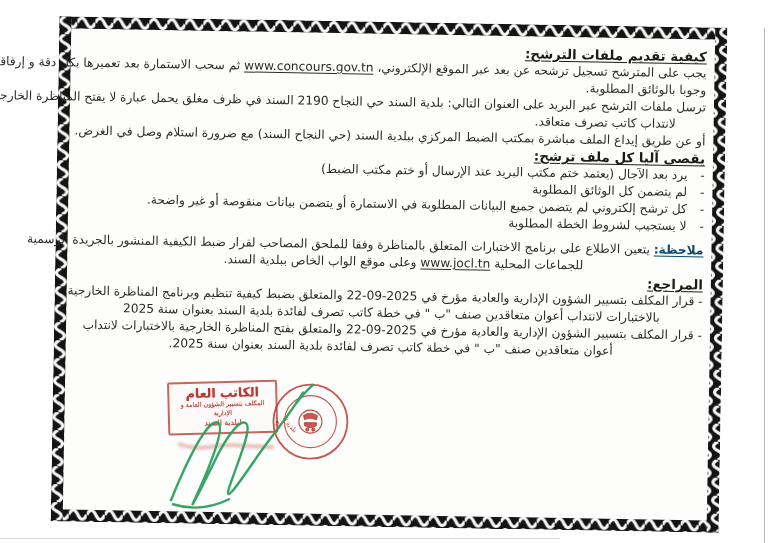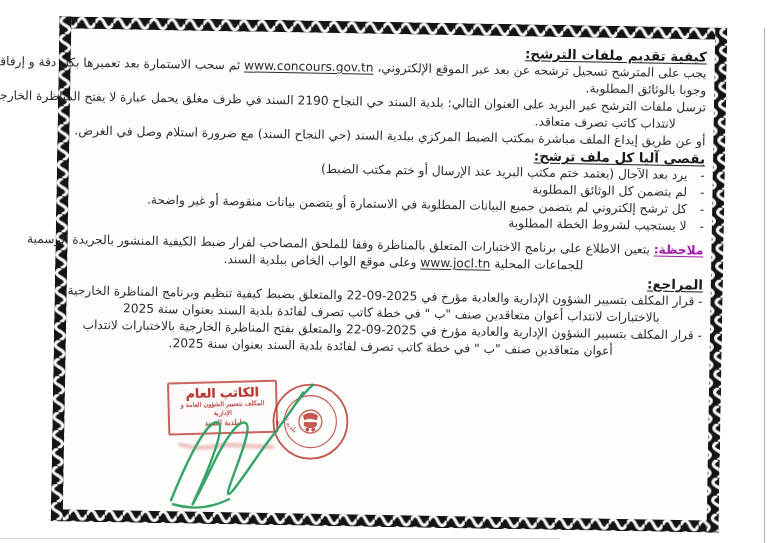--- a/index.html
+++ b/index.html
@@ -67,21 +67,21 @@
   .indent-note2 { margin-right: 120px; }
   .centered { text-align: center; white-space: nowrap; }
 
   .bullet .dash { display: inline-block; margin-left: 13px; }
 
   .note-block { margin-top: 7px; }
   .bold-u {
     font-weight: bold;
     text-decoration: underline;
     text-underline-offset: 2px;
-    color: #a21caf;
+    color: #0c4a6e;
   }
 
   
   .stamp-rect {
     position: absolute;
     left: 115px;
     top: 362px;
     width: 102px;
     padding: 3px 2px 4px 2px;
     border: 2px solid rgba(186, 48, 42, 0.75);

